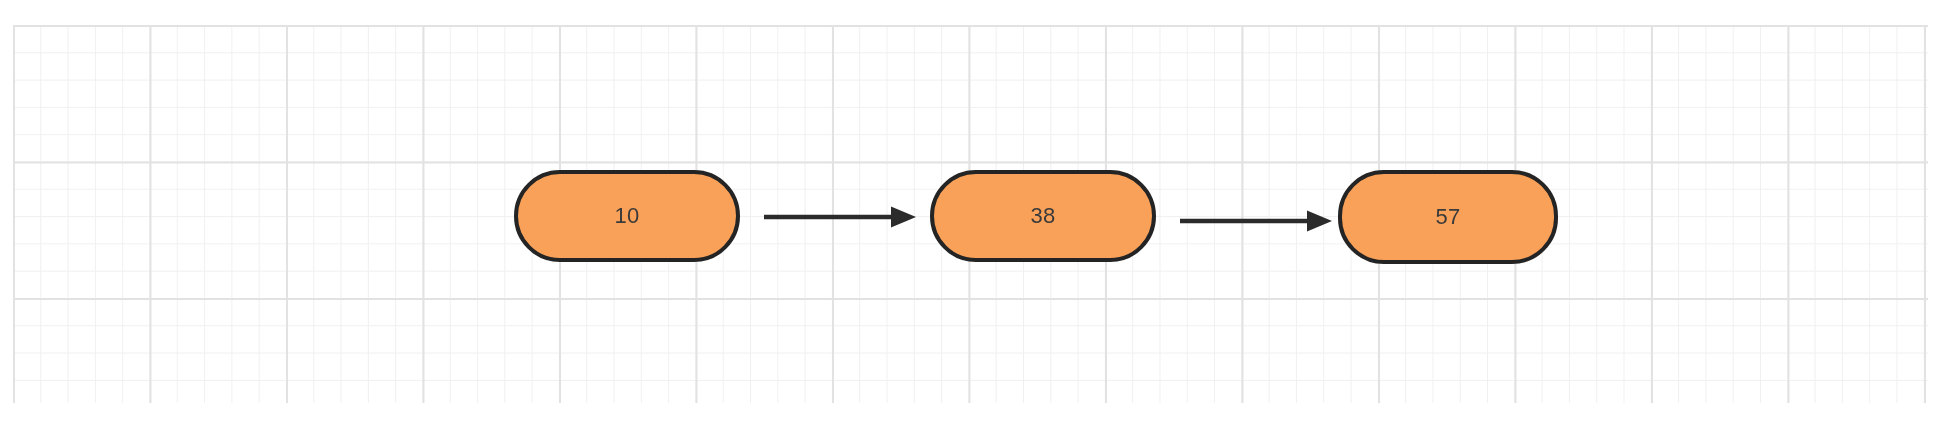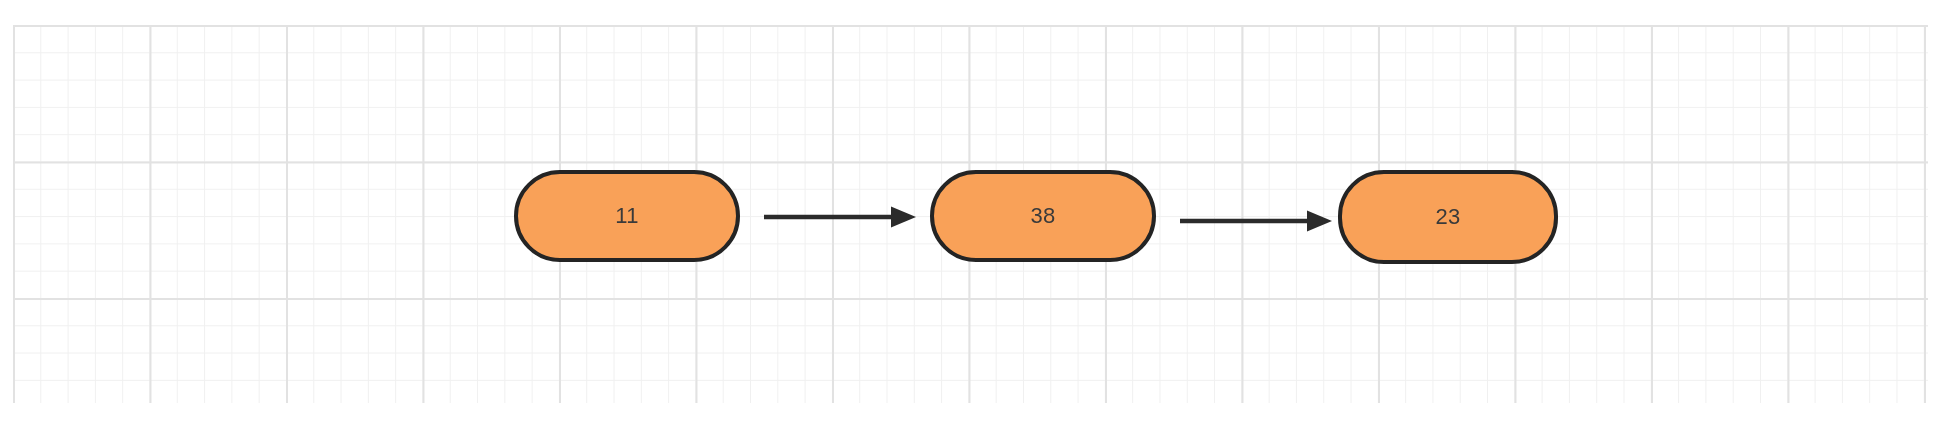--- a/index.html
+++ b/index.html
@@ -99,25 +99,25 @@
         <line class="edge-line" x1="764" y1="217" x2="898" y2="217"></line>
         <polygon class="edge-head" points="916,217 891,227.5 891,206.5"></polygon>
       </g>
       <g>
         <line class="edge-line" x1="1180" y1="221" x2="1314" y2="221"></line>
         <polygon class="edge-head" points="1332,221 1307,231.5 1307,210.5"></polygon>
       </g>
     </svg>
 
     <div class="node" style="left:514px; top:170px; width:226px; height:92px;">
-      <span class="node-label">11</span>
+      <span class="node-label">10</span>
     </div>
 
     <div class="node" style="left:930px; top:170px; width:226px; height:92px;">
       <span class="node-label">38</span>
     </div>
 
     <div class="node" style="left:1338px; top:170px; width:220px; height:94px;">
-      <span class="node-label">23</span>
+      <span class="node-label">57</span>
     </div>
 
   </div>
 </div>
 
 </body></html>

